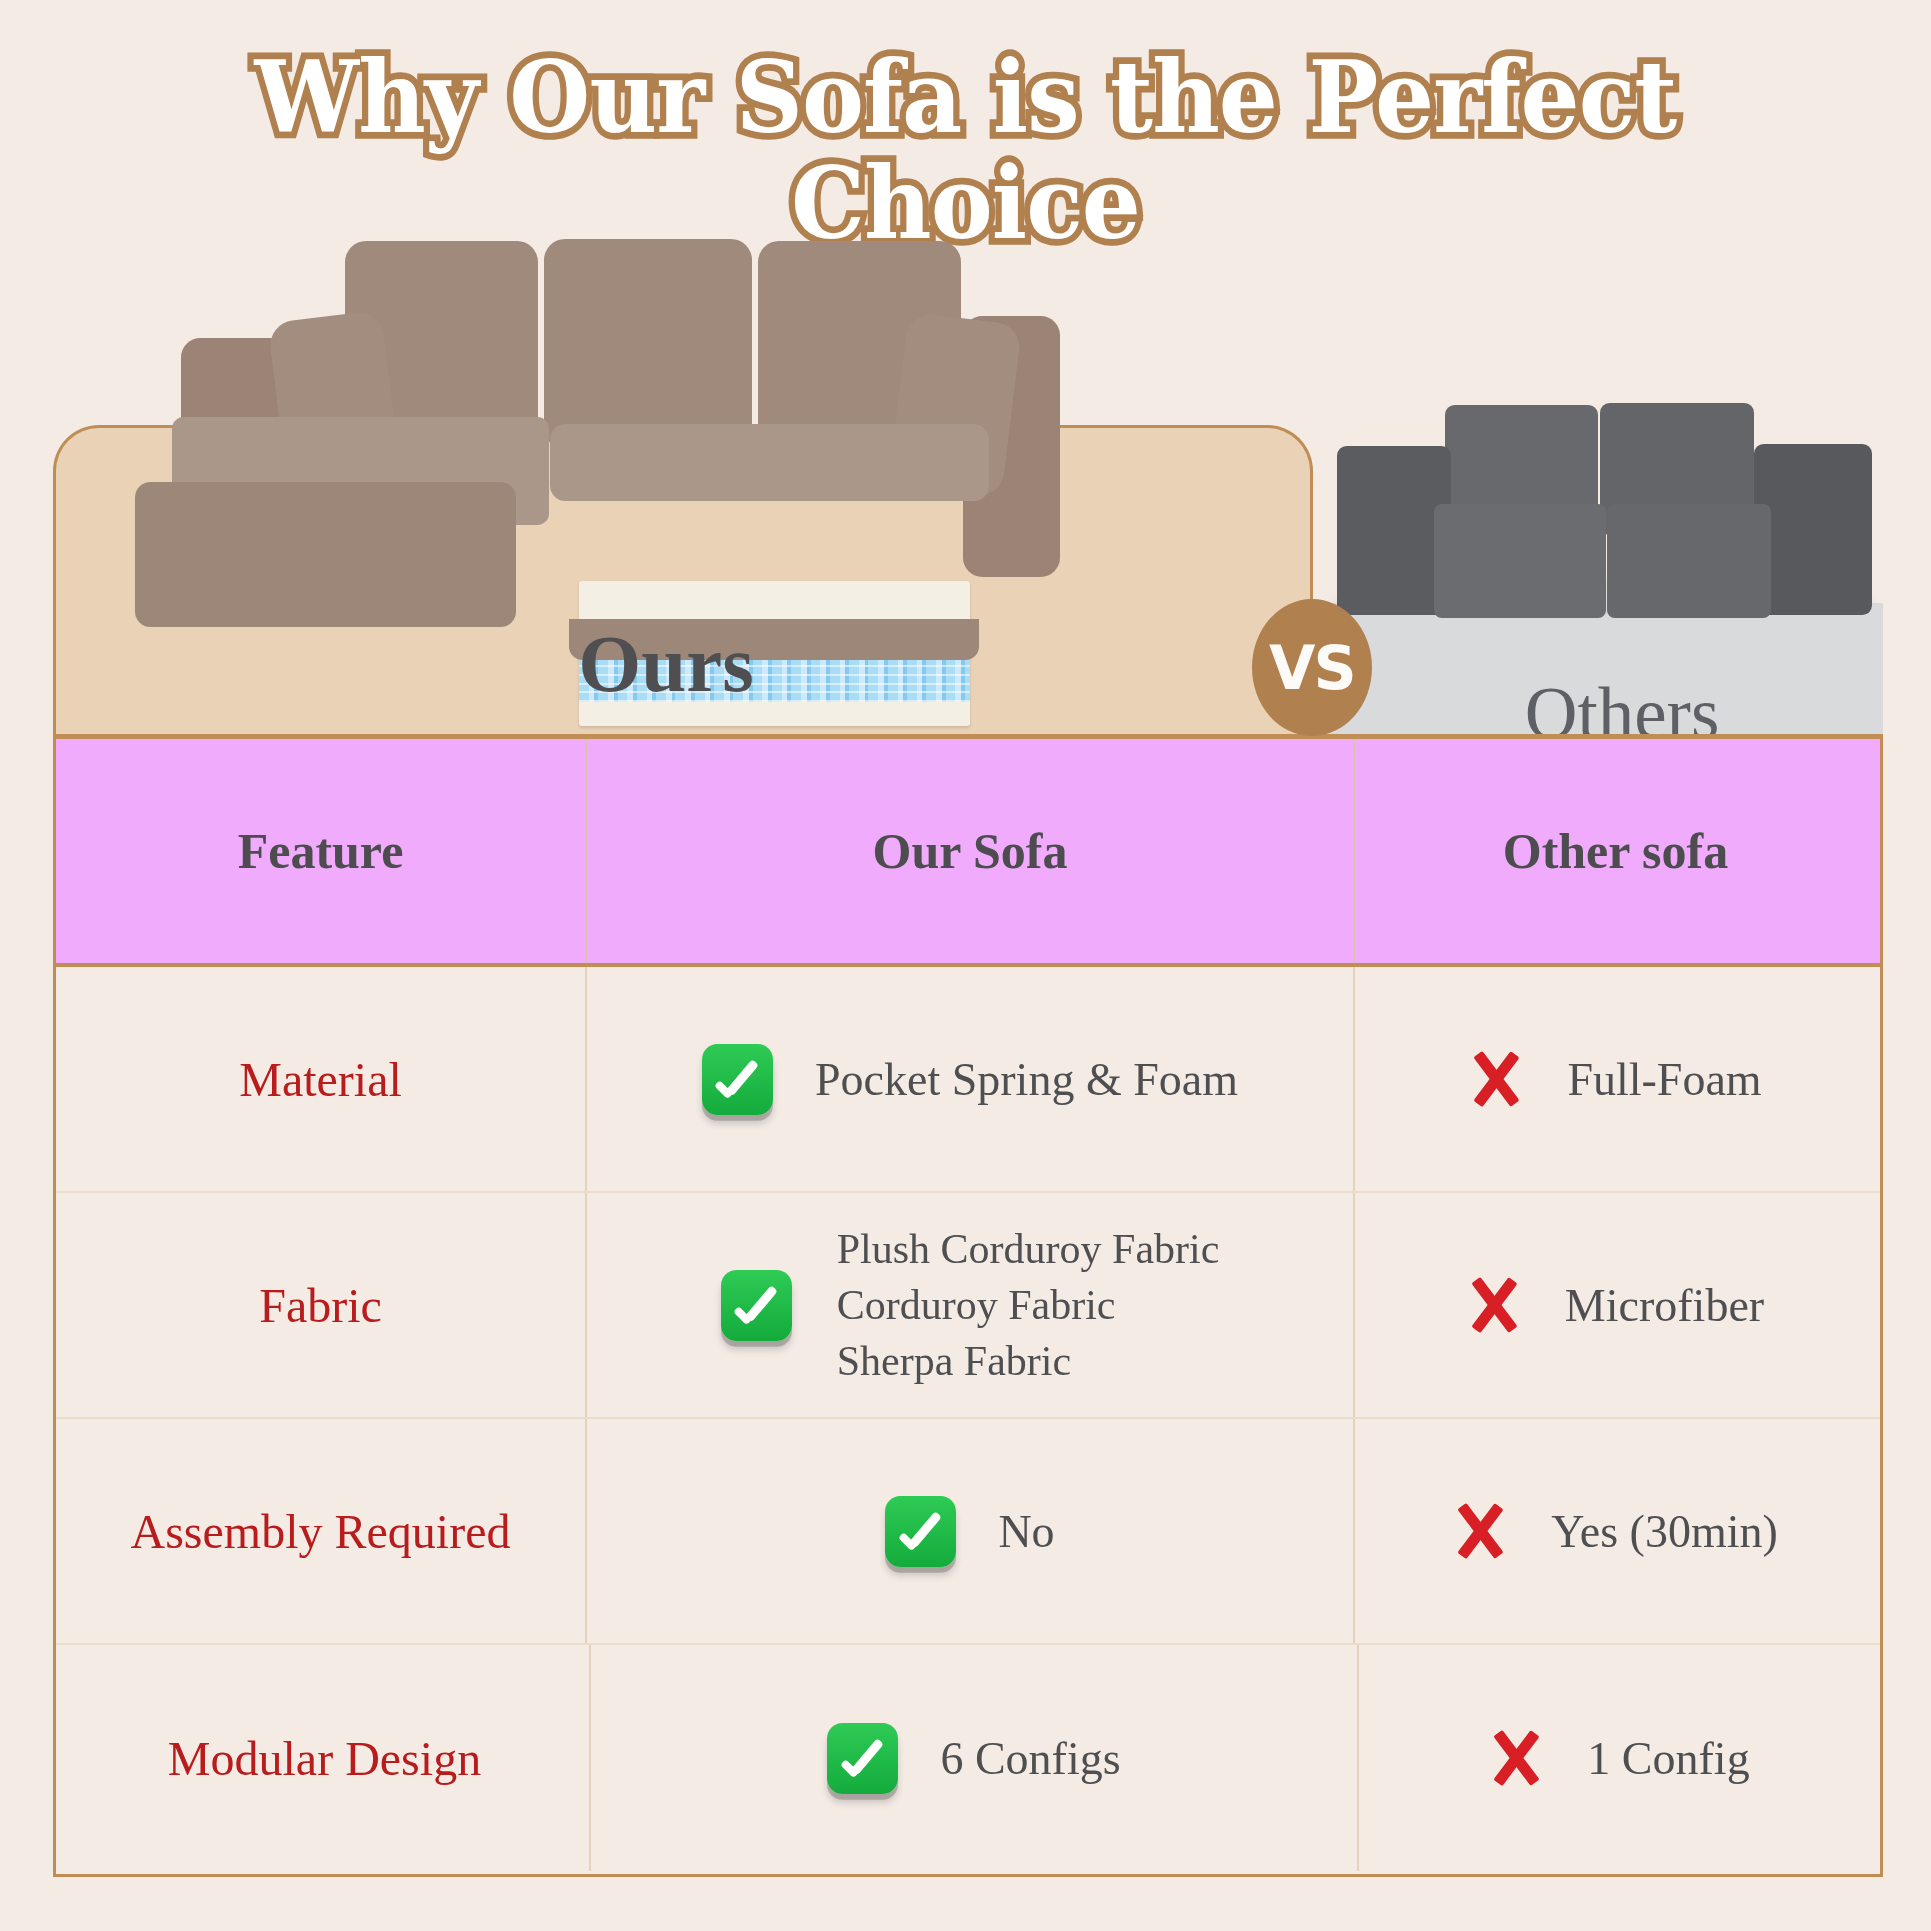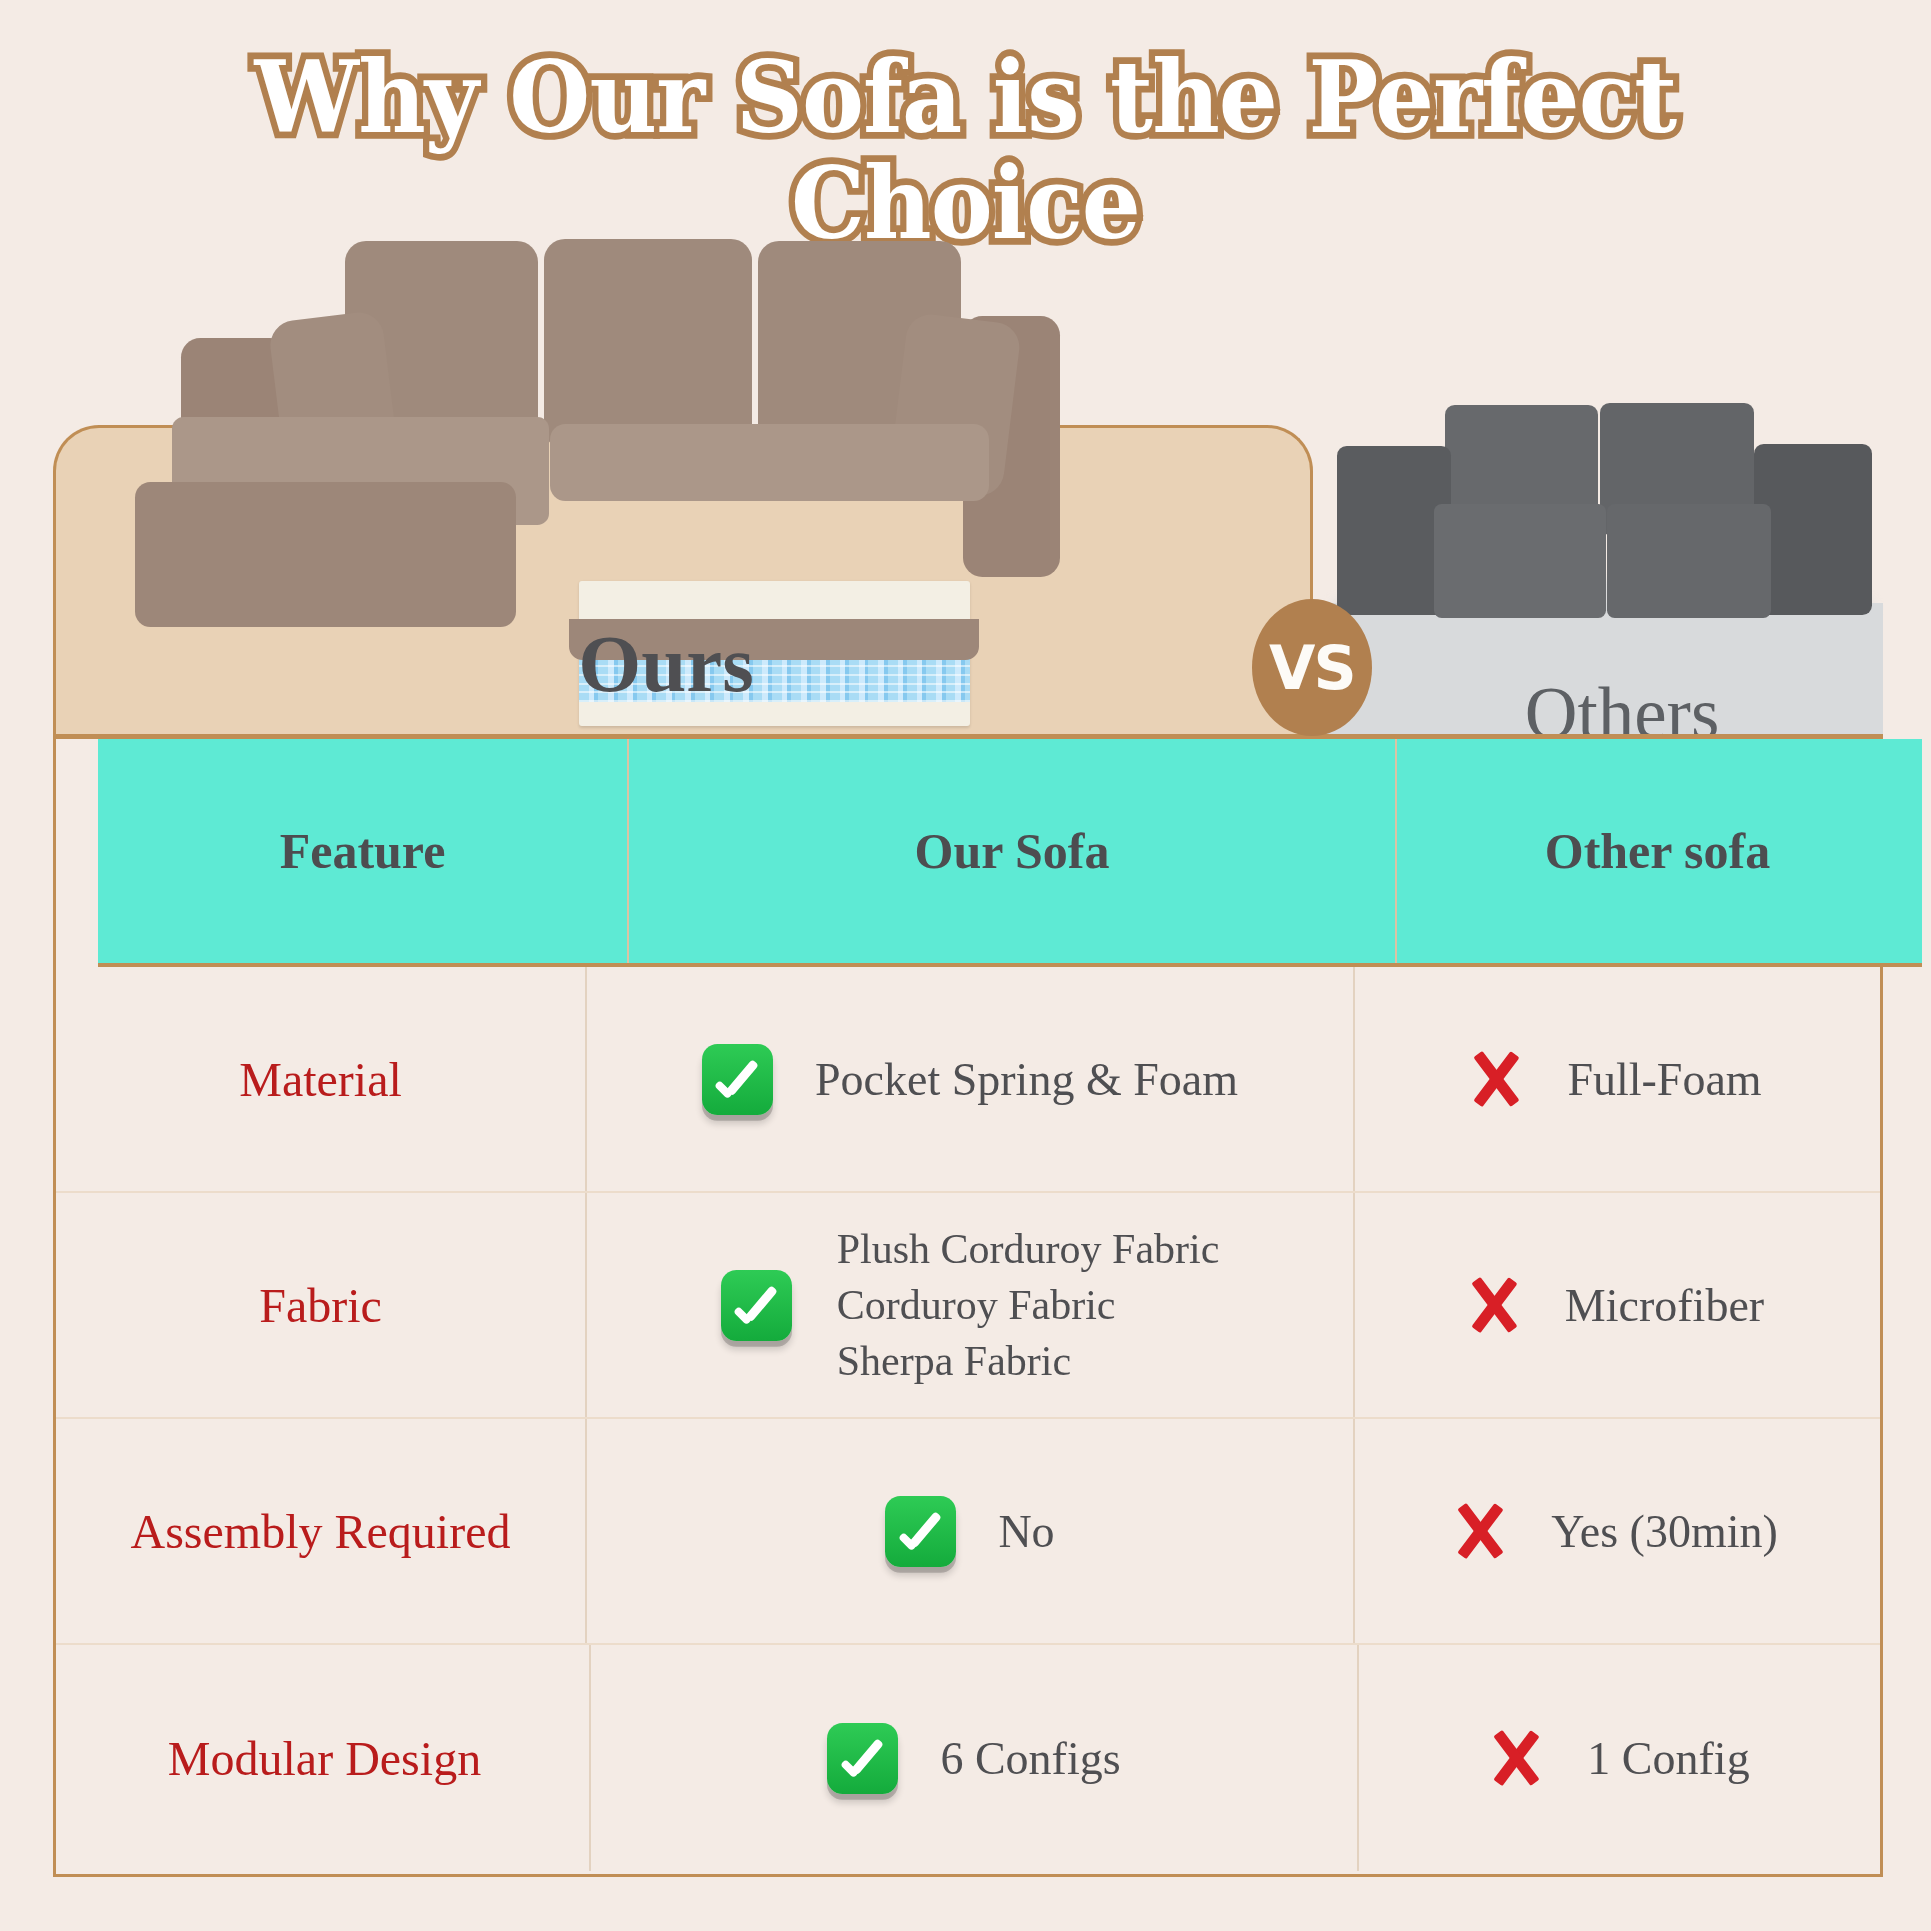--- a/index.html
+++ b/index.html
@@ -113,23 +113,22 @@
   
   .table{
     position:absolute;left:53px;top:734px;width:1830px;height:1143px;
     border:3.9px solid #c08e55;
     border-top:5.8px solid #c08e55;
     box-sizing:border-box;
     background:#f4ebe5;
   }
   .row{display:flex;width:100%;box-sizing:border-box;}
   .row.head{
-    height:228px;background:#5eead4;
+    height:228px;background:#f0abfc;
     border-bottom:4.8px solid #c08e55;
-    margin-left:42px;
   }
   .row.body{height:226px;border-bottom:2.9px solid #ecdccb;}
   .row.body:last-child{border-bottom:none;justify-content:flex-end;}
 
   .cell{box-sizing:border-box;display:flex;align-items:center;}
   .c1{width:531px;justify-content:center;border-right:2.9px solid #e3d2c0;}
   .c2{width:768px;justify-content:center;border-right:2.9px solid #e3d2c0;}
   .c3{width:521px;justify-content:center;}
 
   .row.head .c1,.row.head .c2,.row.head .c3{border-right-color:#dcc3a4;}

